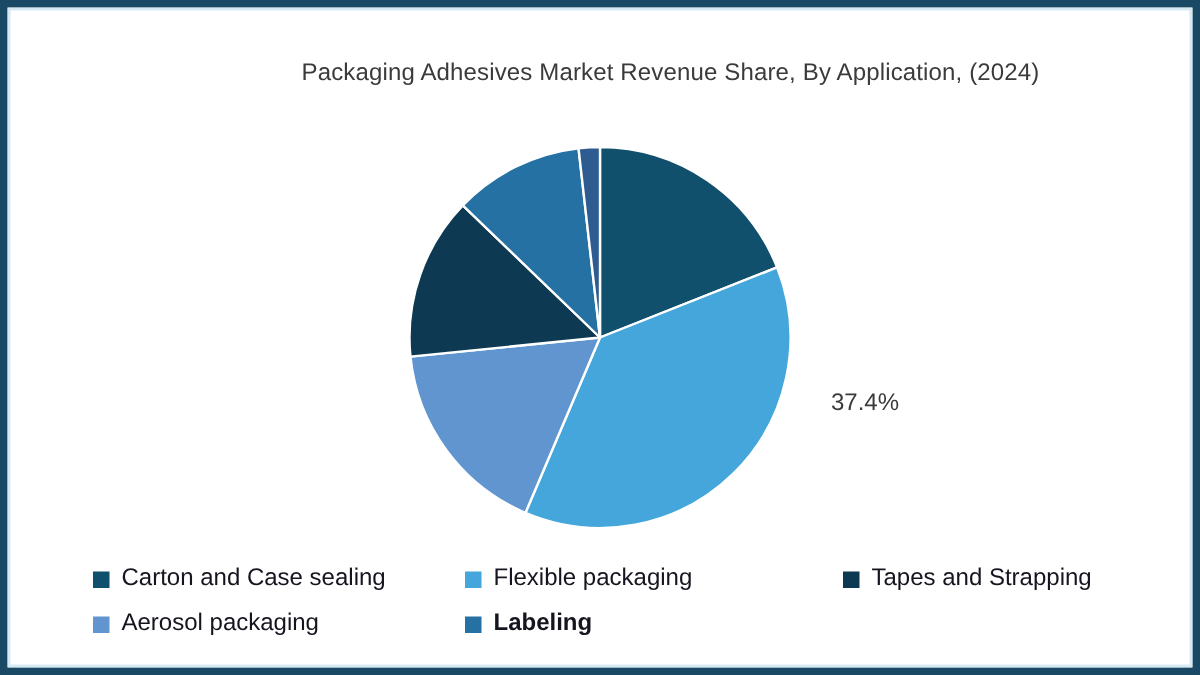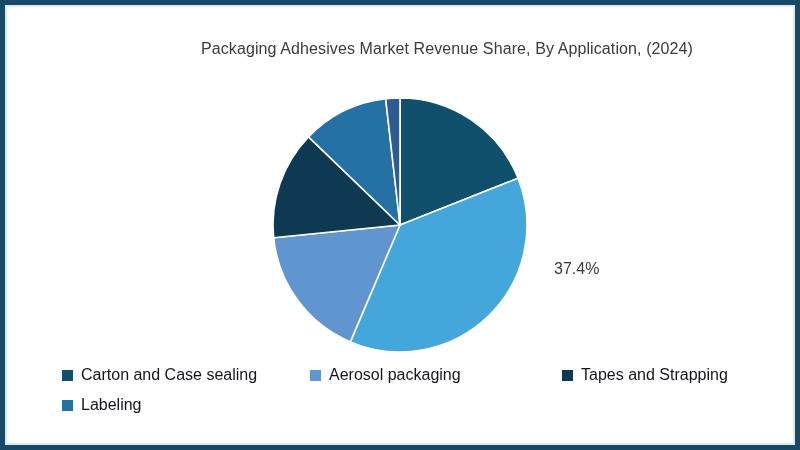--- a/index.html
+++ b/index.html
@@ -46,21 +46,21 @@
     position: absolute;
     left: 549px;
     top: 255px;
     font-size: 16px;
     color: #3A3A3A;
   }
 
   .legend {
     position: absolute;
     left: 57px;
-    top: 360px;
+    top: 371px;
     width: 700px;
     display: grid;
     grid-template-columns: 248px 252px auto;
     grid-row-gap: 10px;
     align-items: center;
   }
   .legend-item {
     display: flex;
     align-items: center;
     height: 20px;
@@ -106,26 +106,30 @@
   </div>
 
   <div class="data-label" style="color: rgb(58, 58, 58);">37.4%</div>
 
   <div class="legend">
     <div class="legend-item">
       <span class="legend-swatch" style="background: rgb(17, 80, 108);"></span>
       <span class="legend-label" style="color: rgb(21, 21, 31);">Carton and Case sealing</span>
     </div>
     <div class="legend-item">
-      <span class="legend-swatch" style="background: rgb(96, 149, 208);"></span>
-      <span class="legend-label" style="color: rgb(21, 21, 31);">Aerosol packaging</span>
+      <span class="legend-swatch" style="background: rgb(69, 166, 219);"></span>
+      <span class="legend-label" style="color: rgb(21, 21, 31);">Flexible packaging</span>
     </div>
     <div class="legend-item">
       <span class="legend-swatch" style="background: rgb(13, 58, 82);"></span>
       <span class="legend-label" style="color: rgb(21, 21, 31);">Tapes and Strapping</span>
     </div>
     <div class="legend-item">
+      <span class="legend-swatch" style="background: rgb(96, 149, 208);"></span>
+      <span class="legend-label" style="color: rgb(21, 21, 31);">Aerosol packaging</span>
+    </div>
+    <div class="legend-item">
       <span class="legend-swatch" style="background: rgb(37, 113, 163);"></span>
-      <span class="legend-label" style="color: rgb(21, 21, 31);">Labeling</span>
+      <span class="legend-label" style="color: rgb(21, 21, 31); font-weight: bold;">Labeling</span>
     </div>
   </div>
 
 </div>
 
 </body></html>

